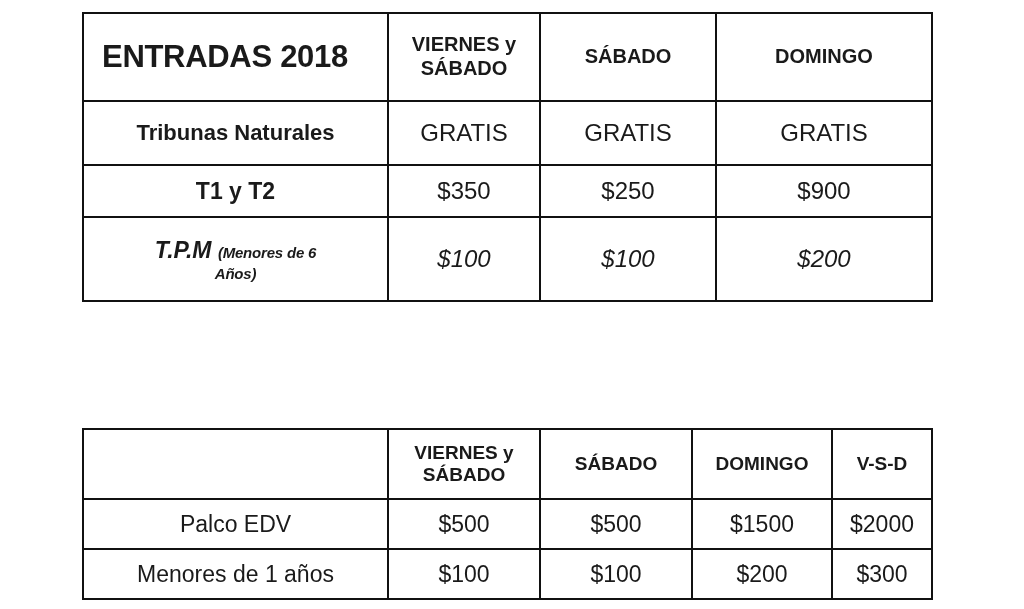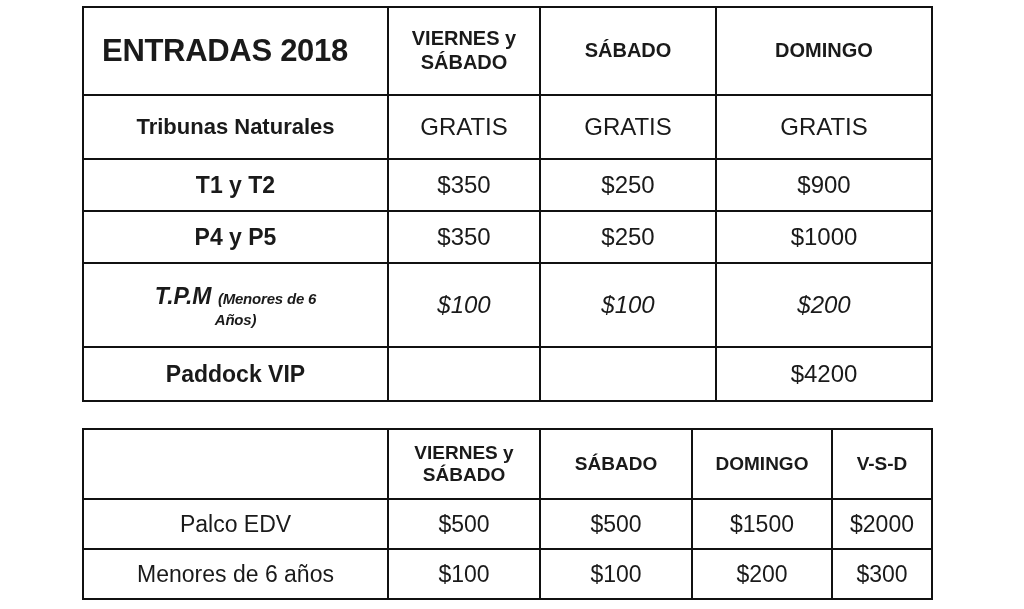--- a/index.html
+++ b/index.html
@@ -18,21 +18,21 @@
     position: relative;
     width: 1024px;
     height: 609px;
     background: #ffffff;
   }
 
   
   .table-one {
     position: absolute;
     left: 82px;
-    top: 6px;
+    top: 12px;
     width: 849px;
     border-collapse: collapse;
     table-layout: fixed;
   }
   .table-one td {
     border: 2px solid #111111;
     text-align: center;
     vertical-align: middle;
     padding: 0;
   }
@@ -151,46 +151,34 @@
         <td class="val">GRATIS</td>
       </tr>
 
       <tr class="r-t1">
         <td class="rowlabel">T1 y T2</td>
         <td class="val">$350</td>
         <td class="val">$250</td>
         <td class="val">$900</td>
       </tr>
 
-      <tr class="r-p4">
-        <td class="rowlabel">P4 y P5</td>
-        <td class="val">$350</td>
-        <td class="val">$250</td>
-        <td class="val">$1000</td>
-      </tr>
 
       <tr class="r-tpm">
         <td>
           <div class="tpm-label">
             <span>T.P.M</span>
             <span class="small-note">(Menores de 6</span>
           </div>
           <div class="small-note">Años)</div>
         </td>
         <td class="val">$100</td>
         <td class="val">$100</td>
         <td class="val">$200</td>
       </tr>
 
-      <tr class="r-paddock">
-        <td class="rowlabel">Paddock VIP</td>
-        <td class="val empty-cell"></td>
-        <td class="val empty-cell"></td>
-        <td class="val">$4200</td>
-      </tr>
     </tbody>
   </table>
 
   <table class="table-two">
     <colgroup>
       <col class="t2-c0">
         <col class="t2-c1">
         <col class="t2-c2">
         <col class="t2-c3">
         <col class="t2-c4">
@@ -209,21 +197,21 @@
 
       <tr class="t2-row">
         <td class="t2-rowlabel">Palco  EDV</td>
         <td class="t2-val">$500</td>
         <td class="t2-val">$500</td>
         <td class="t2-val">$1500</td>
         <td class="t2-val">$2000</td>
       </tr>
 
       <tr class="t2-row">
-        <td class="t2-rowlabel">Menores de 6 años</td>
+        <td class="t2-rowlabel">Menores de 1 años</td>
         <td class="t2-val">$100</td>
         <td class="t2-val">$100</td>
         <td class="t2-val">$200</td>
         <td class="t2-val">$300</td>
       </tr>
     </tbody>
   </table>
 
 </div>
 

